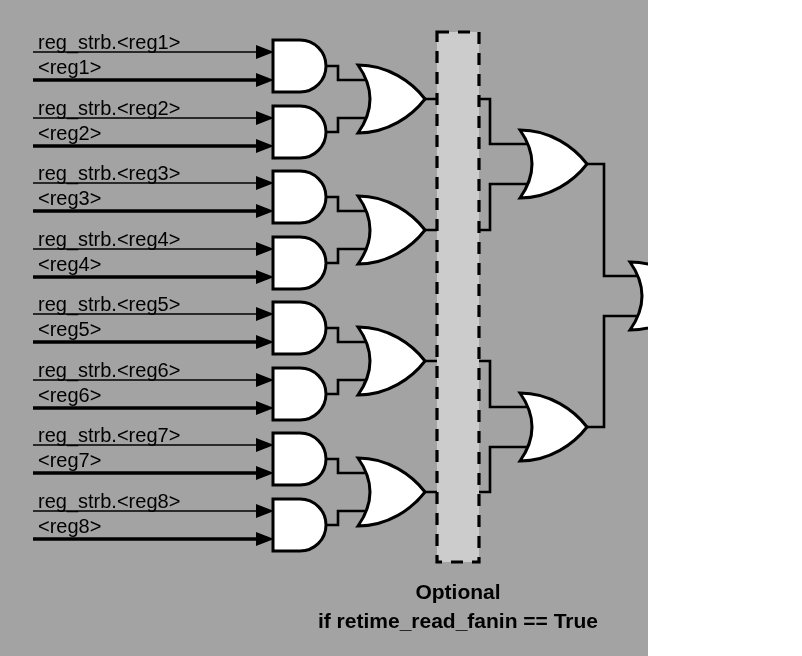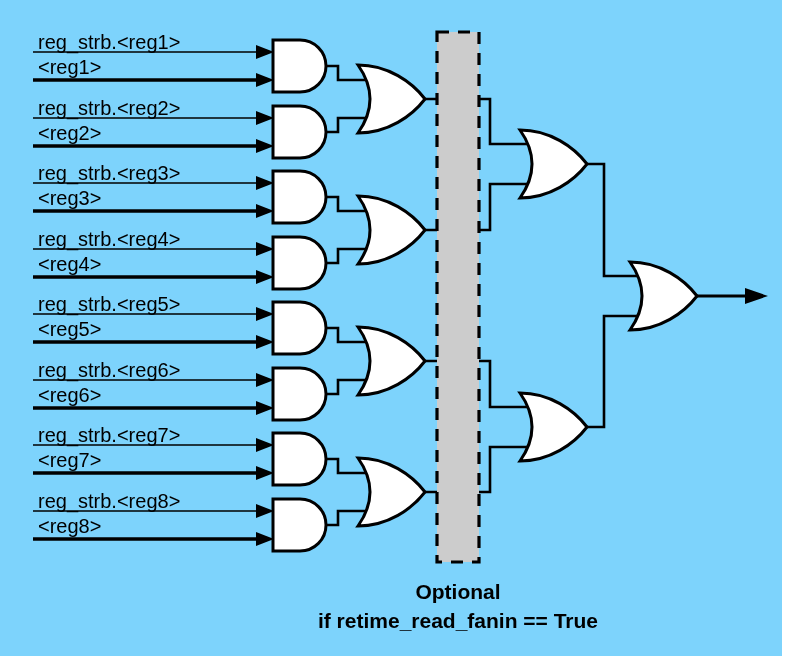--- a/index.html
+++ b/index.html
@@ -2,23 +2,23 @@
 <html><head>
 <meta charset="utf-8">
 <style>
   html, body {
     margin: 0;
     padding: 0;
     background: #ffffff;
   }
   .stage {
     position: relative;
-    width: 782px;
+    width: 648px;
     height: 656px;
-    background: #7dd3fc;
+    background: #a3a3a3;
     overflow: hidden;
   }
   svg { display: block; }
   .lbl {
     font-family: "Liberation Sans", sans-serif;
     font-size: 20px;
     fill: #000000;
   }
   .caption {
     font-family: "Liberation Sans", sans-serif;

